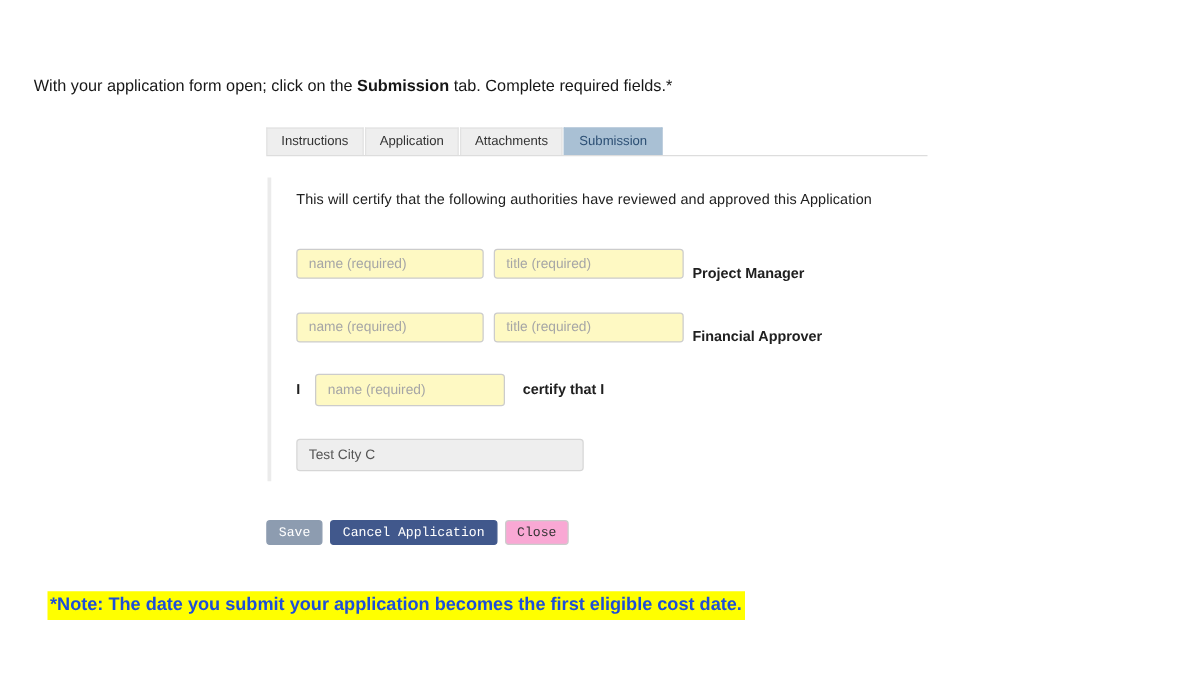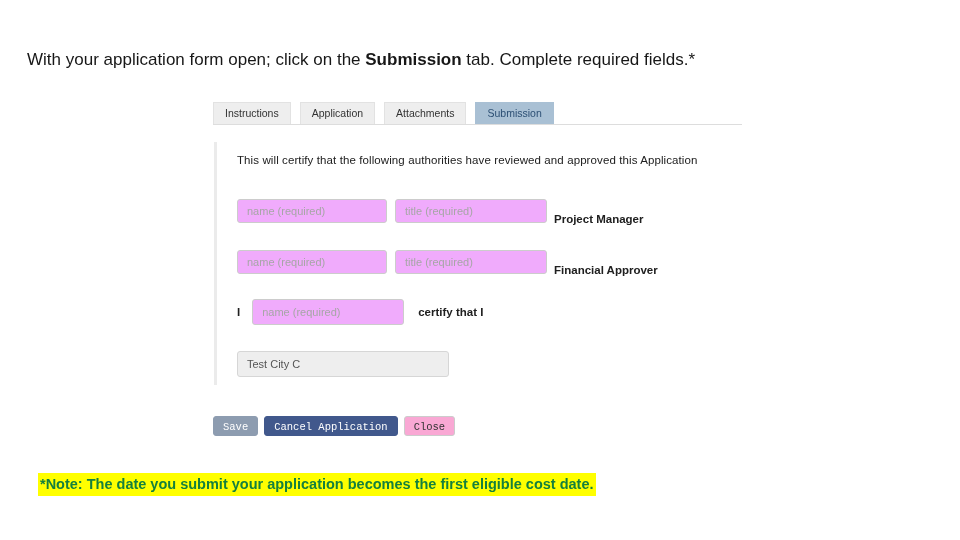--- a/index.html
+++ b/index.html
@@ -13,22 +13,22 @@
     font-family: "Liberation Sans", sans-serif;
     position: relative;
     overflow: hidden;
     -webkit-font-smoothing: antialiased;
   }
 
   
   .instruction {
     position: absolute;
     left: 27px;
-    top: 51px;
-    font-size: 17px;
+    top: 60px;
+    font-size: 13px;
     color: #171717;
     white-space: nowrap;
     line-height: 18px;
   }
   .instruction .bold { font-weight: bold; }
 
   
   .shot {
     position: absolute;
     left: 0px;
@@ -38,21 +38,21 @@
   }
 
   
   .tabstrip {
     position: absolute;
     left: 213px;
     top: 6px;
     height: 22px;
     display: flex;
     align-items: stretch;
-    gap: 9px;
+    gap: 1px;
   }
   .tab {
     background: #eeeeee;
     border: 1px solid #e2e2e2;
     border-bottom: none;
     color: #333333;
     font-size: 10.5px;
     line-height: 20px;
     padding: 0 11px;
     white-space: nowrap;
@@ -104,33 +104,33 @@
   }
   .row-1 { top: 55px; }
   .row-2 { top: 106px; }
   .row-3 { top: 157px; }
   .row-4 { top: 209px; }
 
   .field {
     box-sizing: border-box;
     border: 1px solid #cccccc;
     border-radius: 3px;
-    background: #f0abfc;
+    background: #fef9c3;
     font-family: "Liberation Sans", sans-serif;
     font-size: 11px;
     color: #333333;
     padding: 0 9px;
     outline: none;
   }
   .field::placeholder { color: #a6a6a6; }
   .field.name  { width: 150px; height: 24px; }
   .field.title { width: 152px; height: 24px; margin-left: 8px; }
   .field.name-wide { width: 152px; height: 26px; }
   .field.readonly {
-    width: 212px;
+    width: 230px;
     height: 26px;
     background: #eeeeee;
     border: 1px solid #d6d6d6;
     color: #555555;
   }
 
   .role-label {
     font-size: 11.5px;
     font-weight: bold;
     color: #202020;
@@ -182,21 +182,21 @@
     border-color: #cccccc;
     color: #333333;
   }
 
   
   .footnote {
     position: absolute;
     left: 38px;
     top: 473px;
     background: #ffff00;
-    color: #15803d;
+    color: #1d4ed8;
     font-size: 14.5px;
     font-weight: bold;
     line-height: 21px;
     padding: 1px 2px;
     white-space: nowrap;
   }
 </style>
 </head>
 <body>
 

